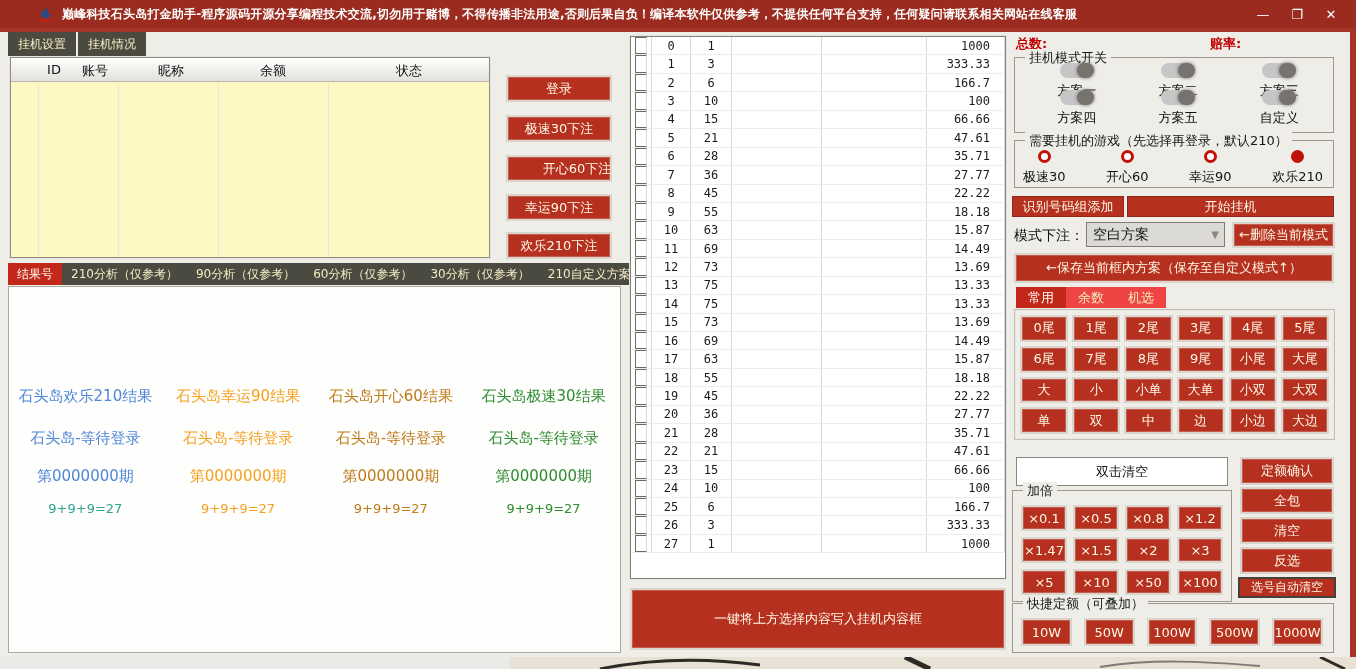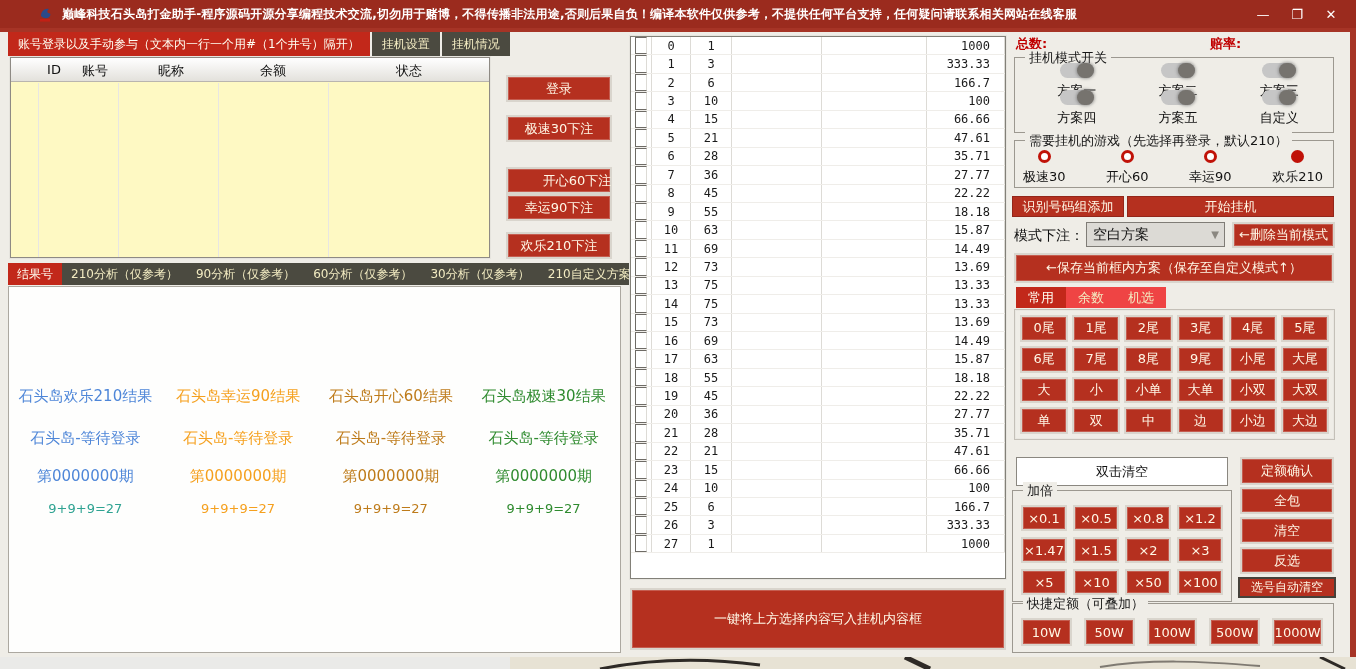--- a/index.html
+++ b/index.html
@@ -46,21 +46,21 @@
 
   
   .rbtn { background:#B5301F; color:#FFF7E6; display:flex; align-items:center; justify-content:center;
           font-size:13px; white-space:nowrap; border:2px solid #D9D5CD;
           box-shadow:inset 0 0 0 1px rgba(255,255,255,.22); }
 
   .side-actions { position:absolute; left:506px; top:0; width:106px; }
   .act-btn { position:absolute; left:0; width:106px; height:27px; }
   .act-btn:nth-of-type(1){ top:47px; }
   .act-btn:nth-of-type(2){ top:87px; }
-  .act-btn:nth-of-type(3){ top:139px;padding-left:36px; }
+  .act-btn:nth-of-type(3){ top:127px;padding-left:36px; }
   .act-btn:nth-of-type(4){ top:166px; }
   .act-btn:nth-of-type(5){ top:204px; }
 
   
   .rtabs { position:absolute; left:8px; top:235px; height:22px; display:flex; align-items:flex-end; }
   .rtab { height:22px; display:flex; align-items:center; padding:0 9px; background:#4B4A40;
           color:#F3ECC2; font-size:12px; white-space:nowrap; }
   .rtab.active { background:#C2281A; color:#FFFEF2; }
 
   
@@ -164,21 +164,20 @@
     <span class="win-btn">—</span>
     <span class="win-btn">❐</span>
     <span class="win-btn">✕</span>
   </div>
 </div>
 
 <div class="content">
 
   <div class="ltabs">
 
-  <span class="ltab active">账号登录以及手动参与（文本内一行一个用#（1个井号）隔开）</span>
       <span class="ltab">挂机设置</span>
       <span class="ltab">挂机情况</span>
     </div>
 
   <div class="acct-table">
     <div class="acct-head">
 
     <span>ID</span>
         <span>账号</span>
         <span>昵称</span>

